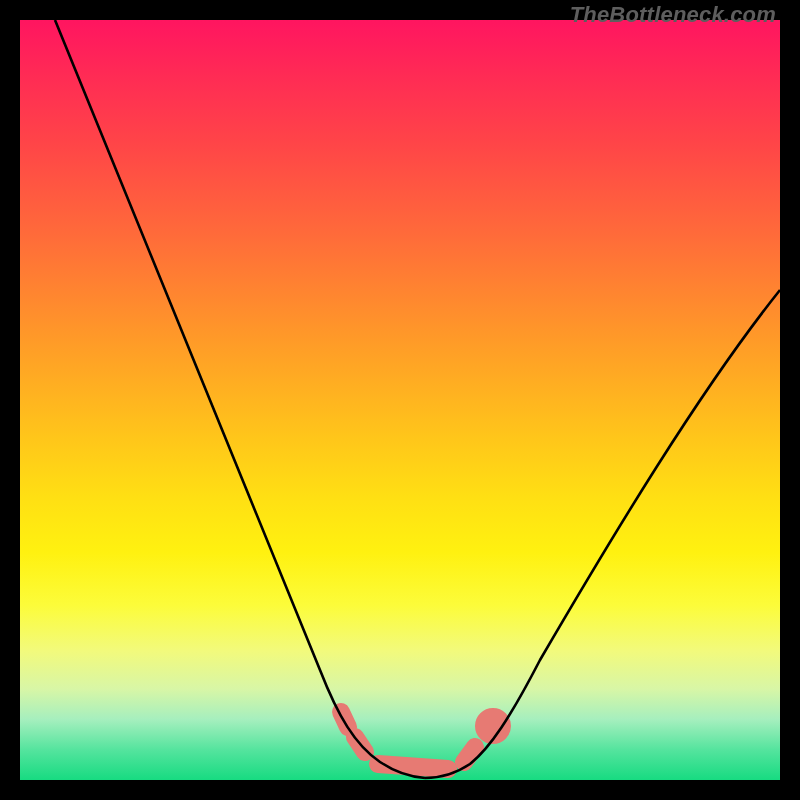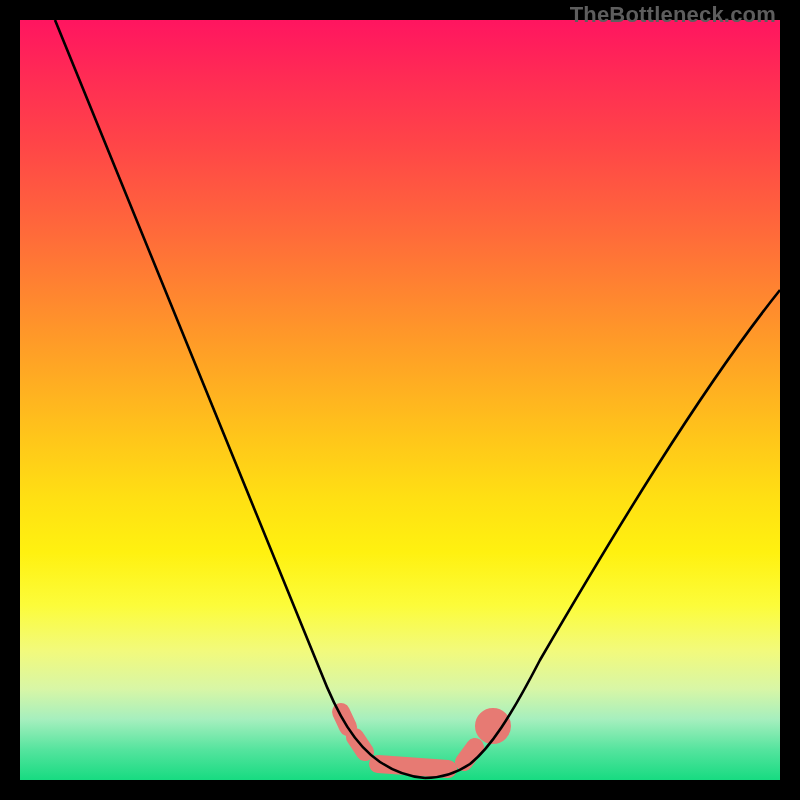--- a/index.html
+++ b/index.html
@@ -48,20 +48,21 @@
   }
   .watermark {
     position: absolute;
     top: 2px;
     right: 24px;
     color: #5e5e5e;
     font-size: 22px;
     font-weight: 600;
     letter-spacing: 0.2px;
     user-select: none;
+    font-style: italic;
   }
   svg.curve-layer {
     position: absolute;
     inset: 0;
     width: 100%;
     height: 100%;
   }
 </style>
 </head>
 <body>

